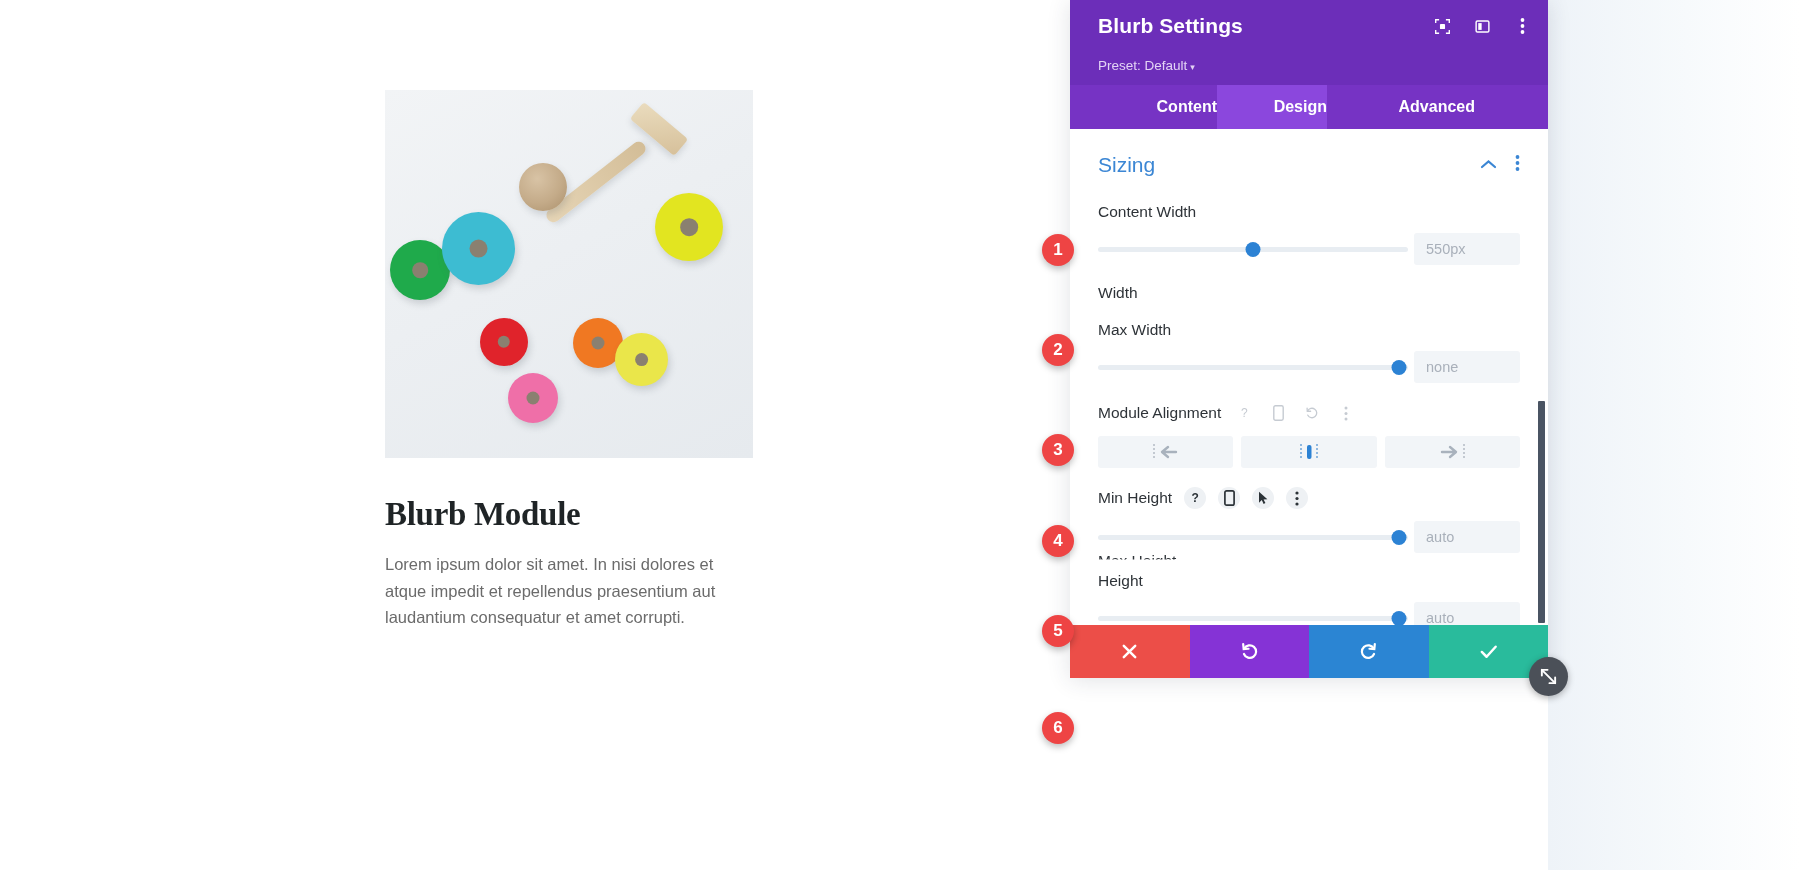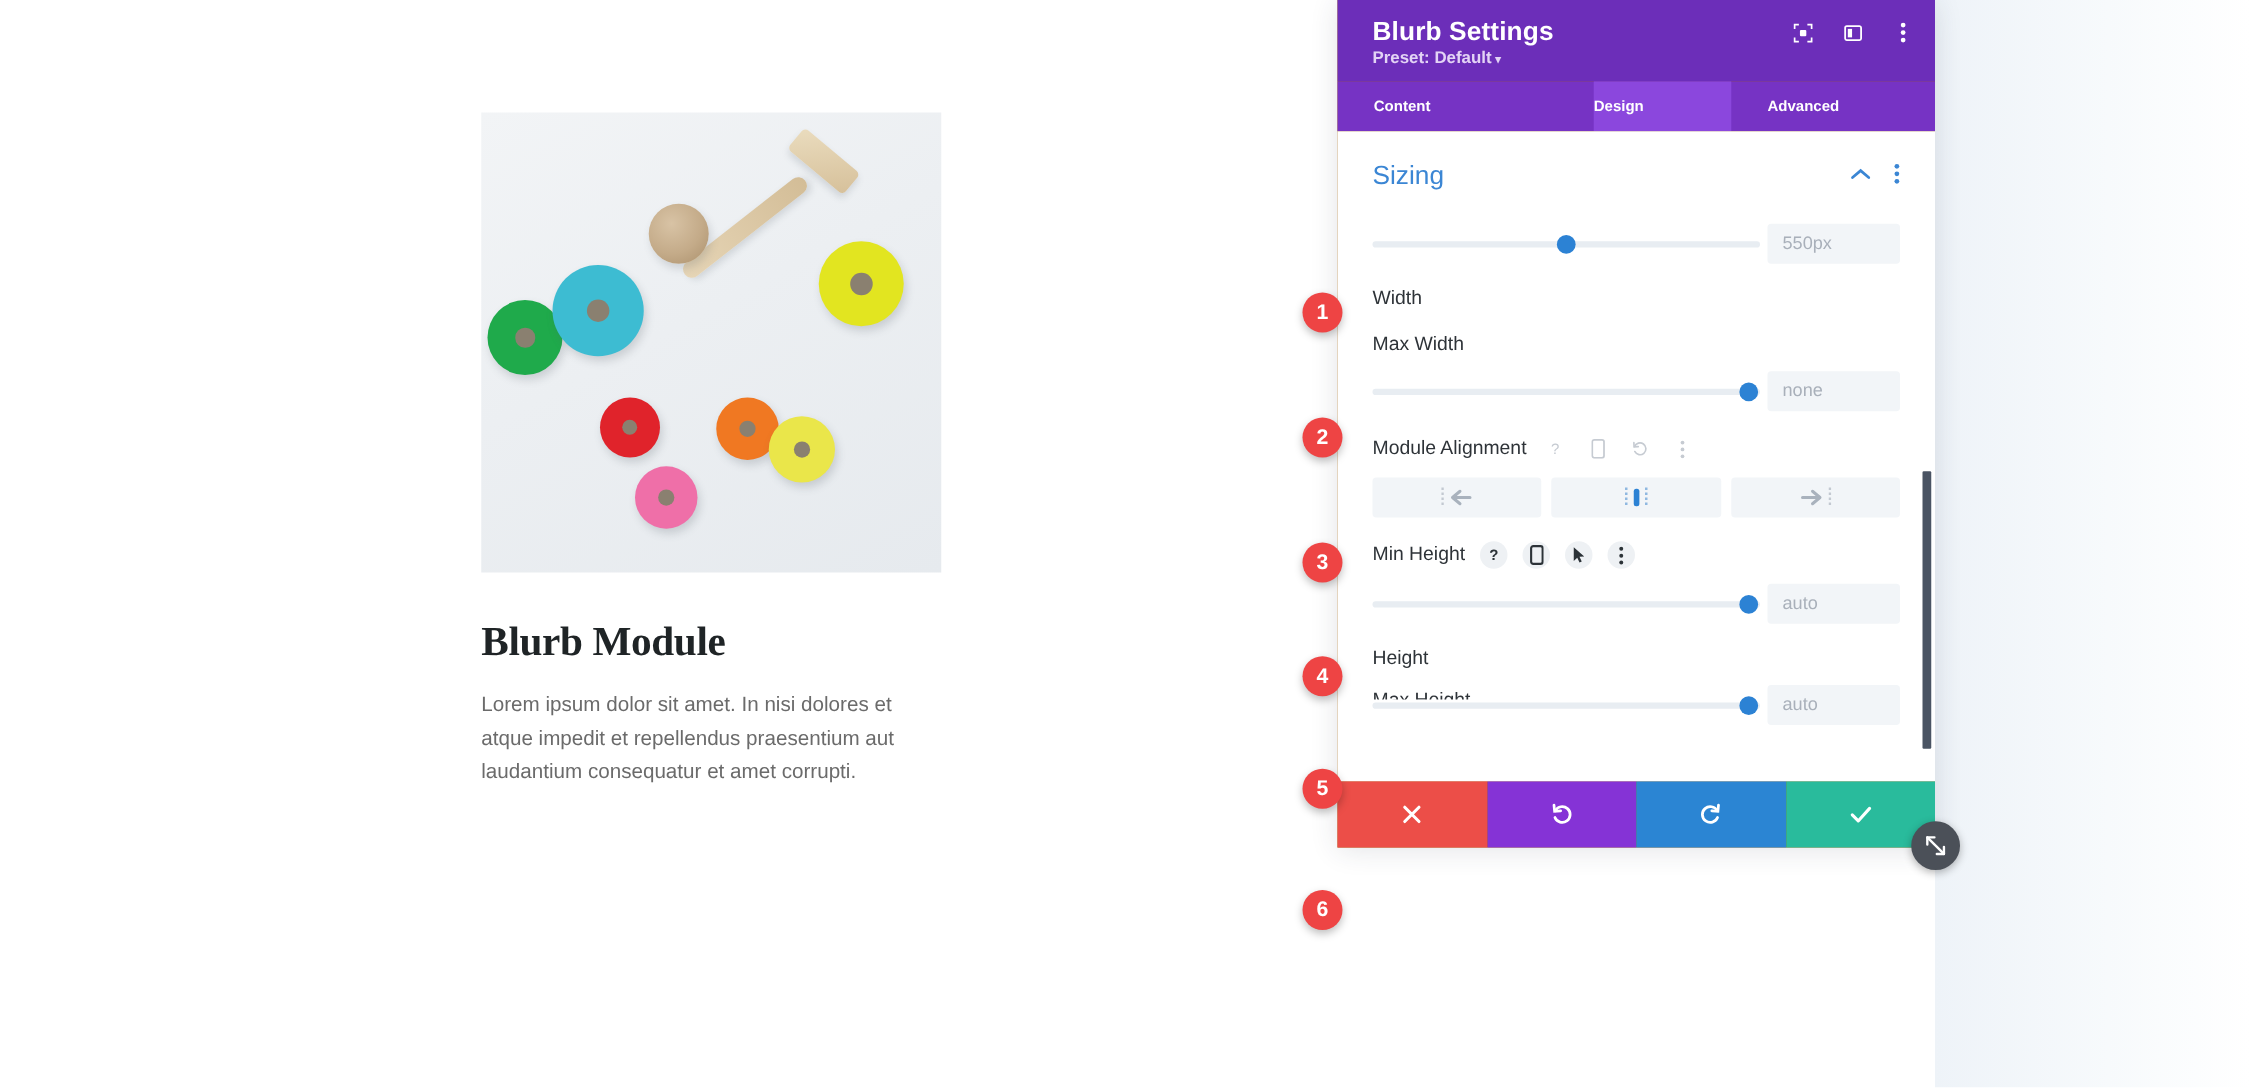--- a/index.html
+++ b/index.html
@@ -47,29 +47,29 @@
   }
 
   
   .panel {
     position: absolute; left: 1070px; top: 0; width: 478px; height: 678px;
     background: #a16207; box-shadow: 0 2px 22px rgba(40,50,70,.14);
     display: flex; flex-direction: column;
   }
   .panel-head { background:#6c2eb9; padding: 14px 20px 12px 28px; position: relative; }
   .panel-title { color:#fff; font-size: 21px; font-weight: 700; letter-spacing:.1px; }
-  .panel-preset { color:#e3d3f5; font-size: 13.5px; font-weight: 700; margin-top: 0; }
+  .panel-preset { color:#e3d3f5; font-size: 13.5px; font-weight: 400; margin-top: 20px; }
   .caret { font-size: 9px; margin-left: 3px; }
   .head-icons { position:absolute; right: 16px; top: 16px; display:flex; align-items:center; gap: 20px; }
   .hicon { width: 20px; height: 20px; color:#fff; display:flex; align-items:center; justify-content:center; cursor:pointer; }
 
   .tabs { display:flex; background:#7633c4; }
   .tab {
-    flex: 0 0 auto; padding: 13px 0; text-align:left;
-    color:#fff; font-size: 12px; font-weight: 700; cursor:pointer;margin-left:29px;
+    flex: 0 0 auto; padding: 13px 0; text-align:right;
+    color:#fff; font-size: 16px; font-weight: 700; cursor:pointer;
   }
   .tab.t0 { width: 147px; }
   .tab.t1 { width: 110px; background:#8b47dd; }
   .tab.t2 { width: 148px; }
 
   .panel-body { position: relative; flex: 1; overflow: hidden; background:#fff; }
   .scroll-area { position:absolute; inset:0; padding: 24px 28px 0 28px; }
 
   .sec-head { display:flex; align-items:center; justify-content:space-between; margin-bottom: 26px; }
   .sec-title { color:#3b86d4; font-size: 21px; }
@@ -225,20 +225,23 @@
               <svg width="5" height="18" viewBox="0 0 5 18">
                 <circle cx="2.5" cy="3" r="1.9" fill="#3b86d4"></circle>
                 <circle cx="2.5" cy="9" r="1.9" fill="#3b86d4"></circle>
                 <circle cx="2.5" cy="15" r="1.9" fill="#3b86d4"></circle>
               </svg>
             </span>
           </div>
         </div>
 
         <div class="field">
+          <div class="field-label-row">
+            <span class="field-label">Content Width</span>
+          </div>
           <div class="slider-row">
             <div class="slider">
               <div class="track"></div>
               <div class="knob" style="left:50%"></div>
             </div>
             <div class="valbox">550px</div>
           </div>
         </div>
 
         <div class="field">

